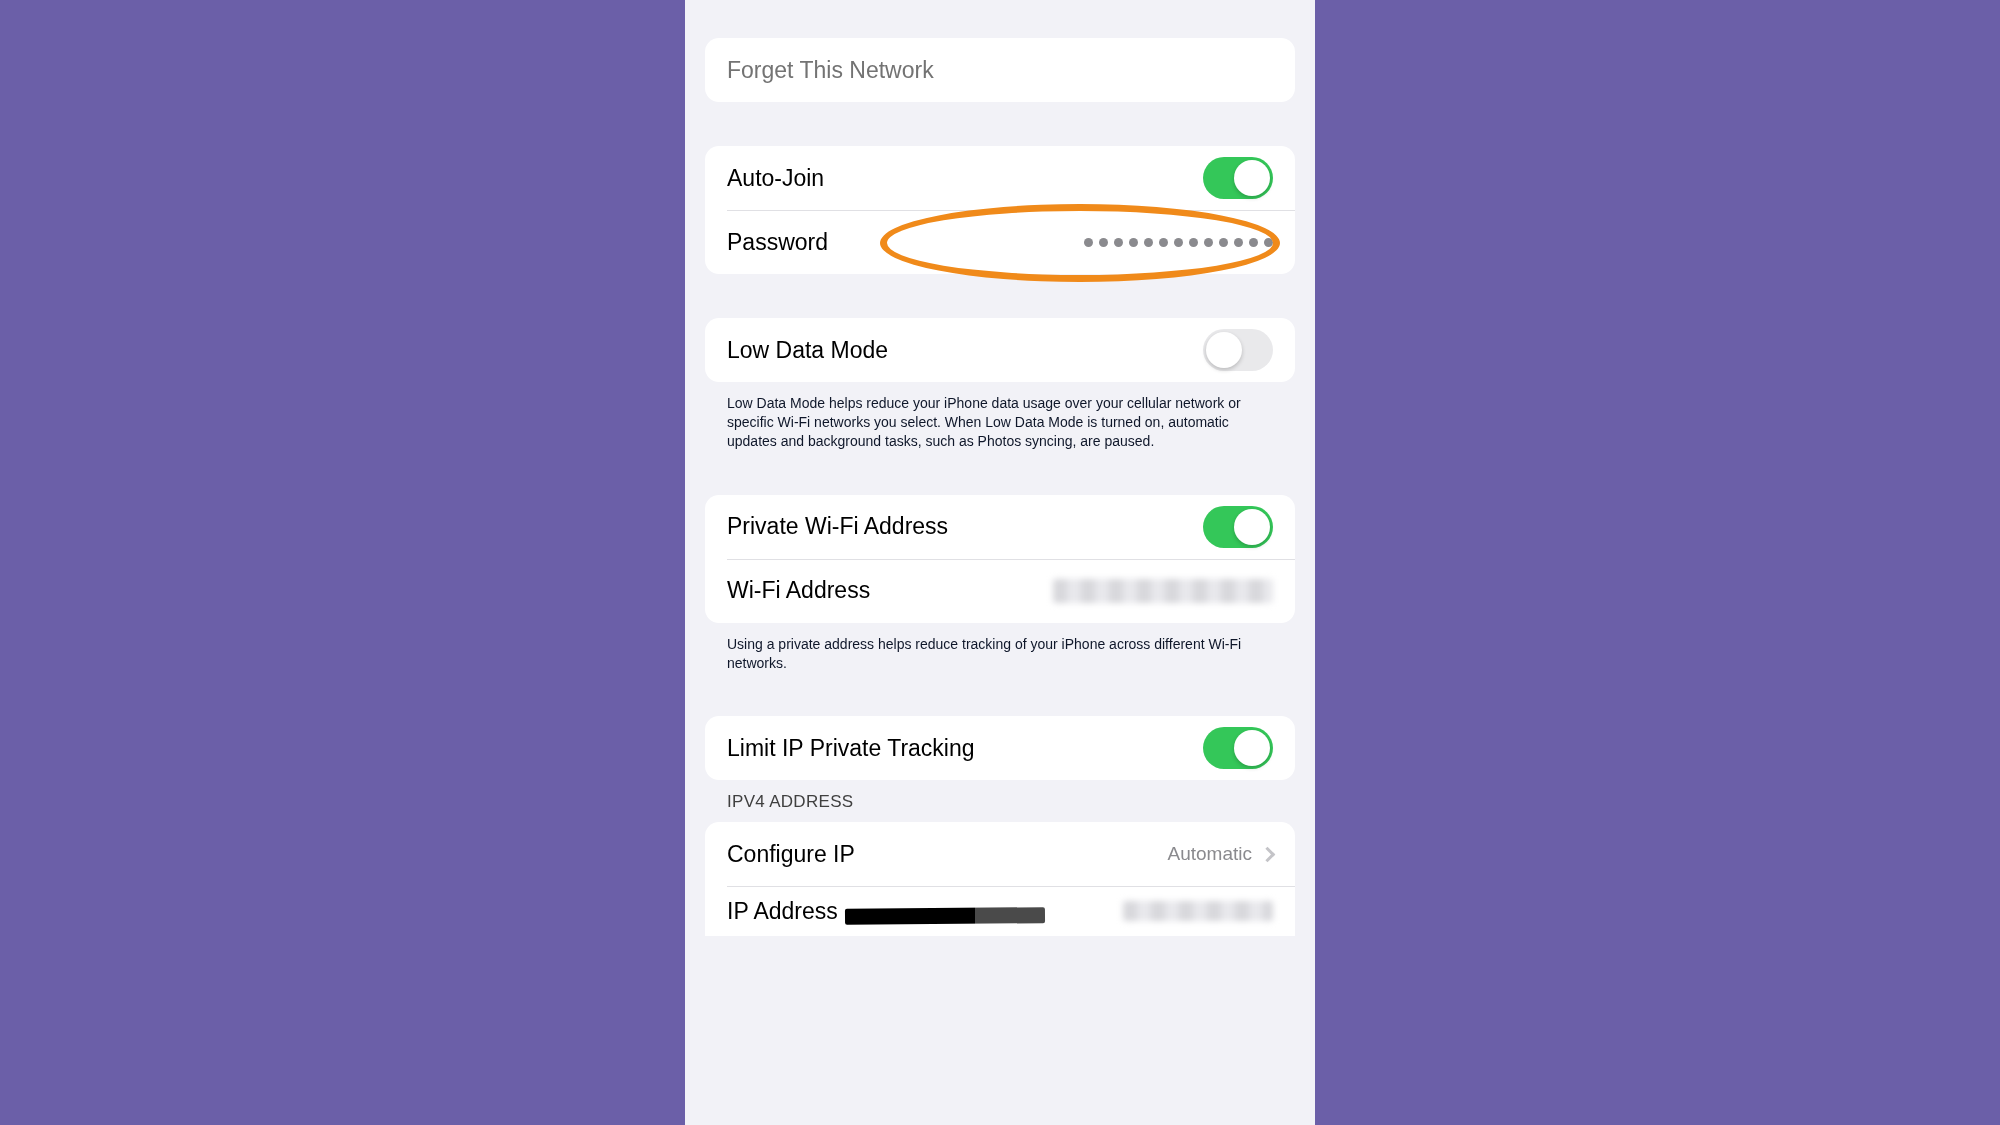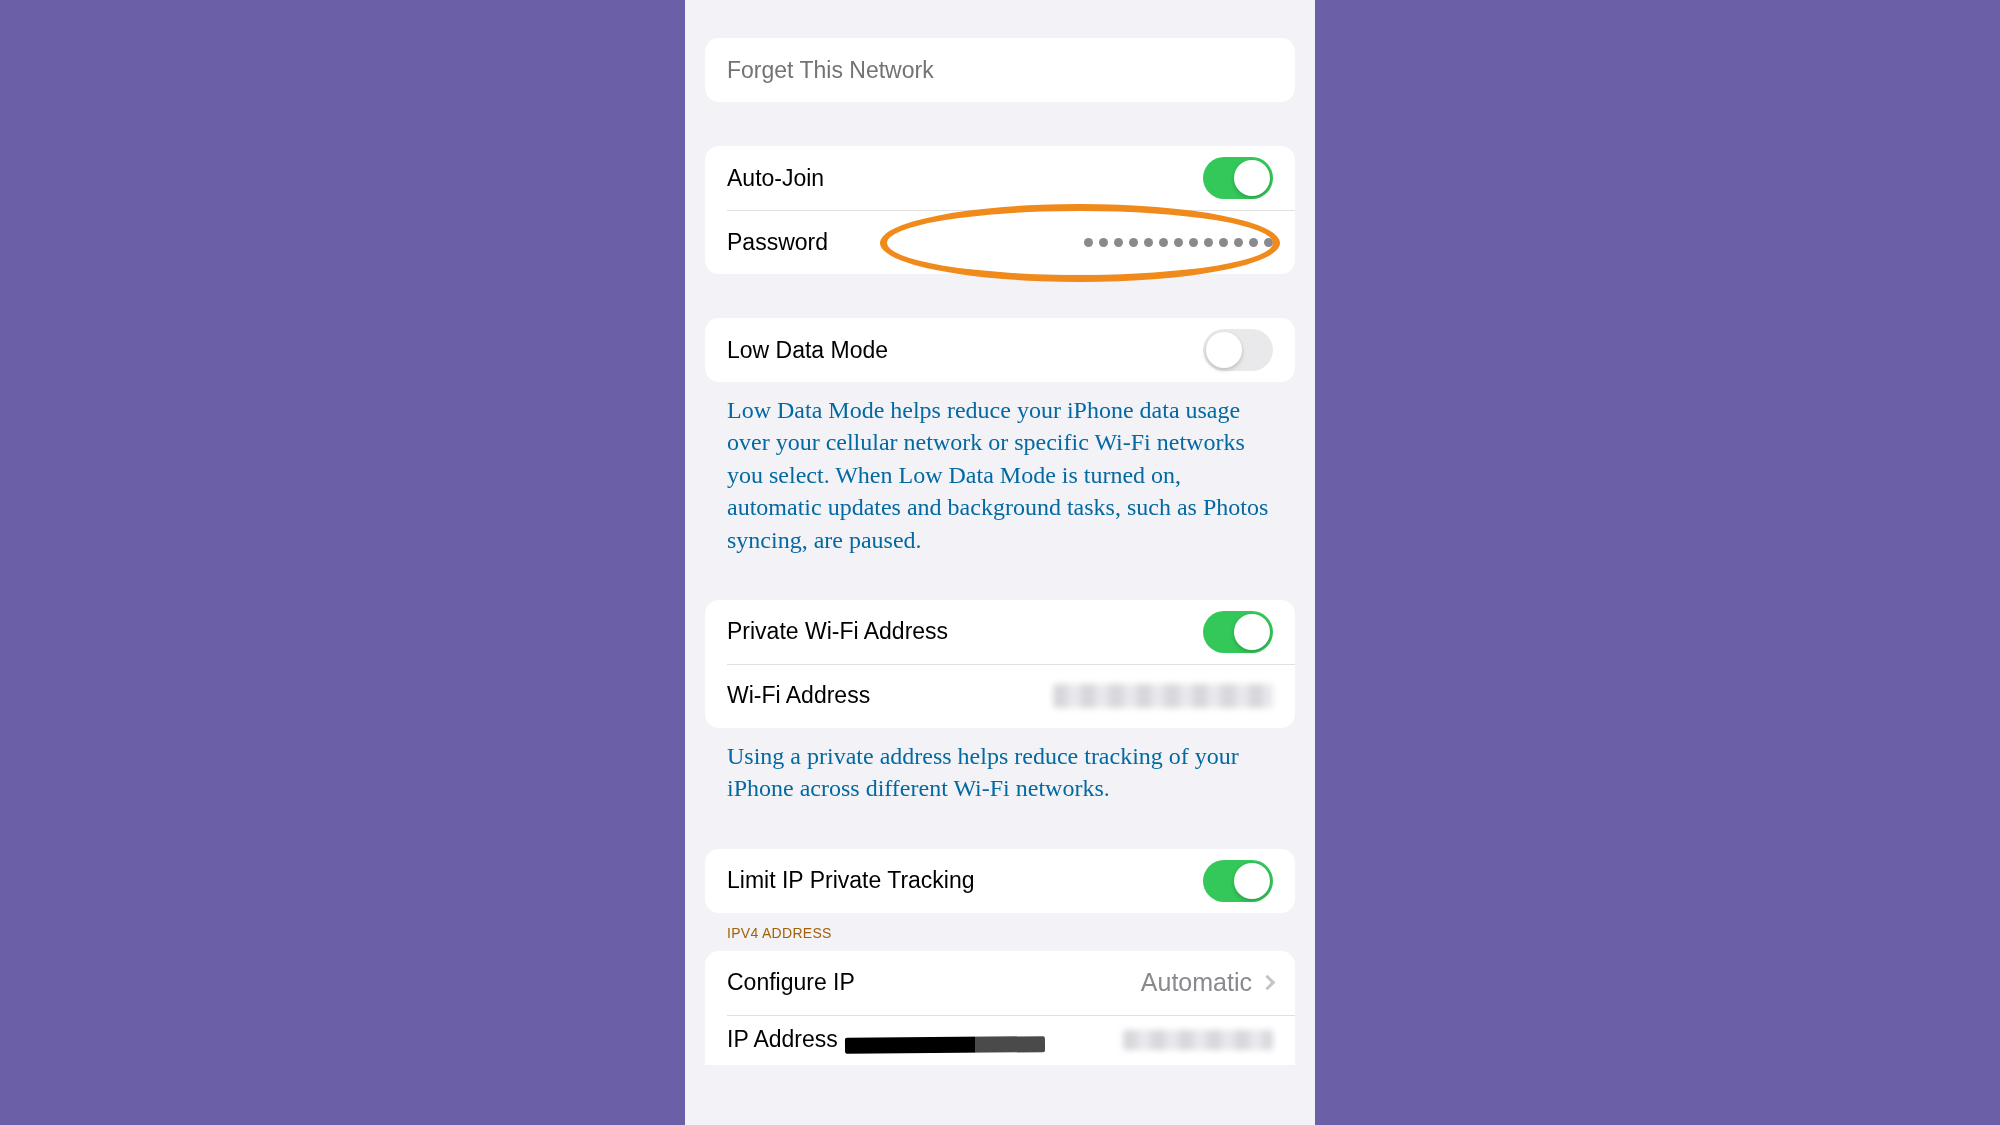--- a/index.html
+++ b/index.html
@@ -43,35 +43,34 @@
     position: relative;
   }
   .row + .row::before {
     content: "";
     position: absolute;
     left: 22px; right: 0; top: 0;
     height: 1px;
     background: #e0e0e4;
   }
   .row .label { color: #000; }
-  .row .value { color: #8a8a8e; font-size: 25px; }
+  .row .value { color: #8a8a8e; font-size: 19px; }
   .row .link { color: #737373; }
   .footer {
     margin: -32px 20px 44px 20px;
     padding: 0 22px;
-    font-size: 24px;
+    font-size: 14px;
     line-height: 1.35;
-    color: #0369a1;
-    font-family: Liberation Serif, serif;
+    color: #0f172a;
   }
   .header-small {
     margin: -32px 20px 10px 20px;
     padding: 0 22px;
-    font-size: 14px;
-    color: #a16207;
+    font-size: 17px;
+    color: #404040;
     text-transform: uppercase;
     letter-spacing: 0.3px;
   }
   
   .toggle {
     width: 70px;
     height: 42px;
     border-radius: 21px;
     position: relative;
     cursor: pointer;

